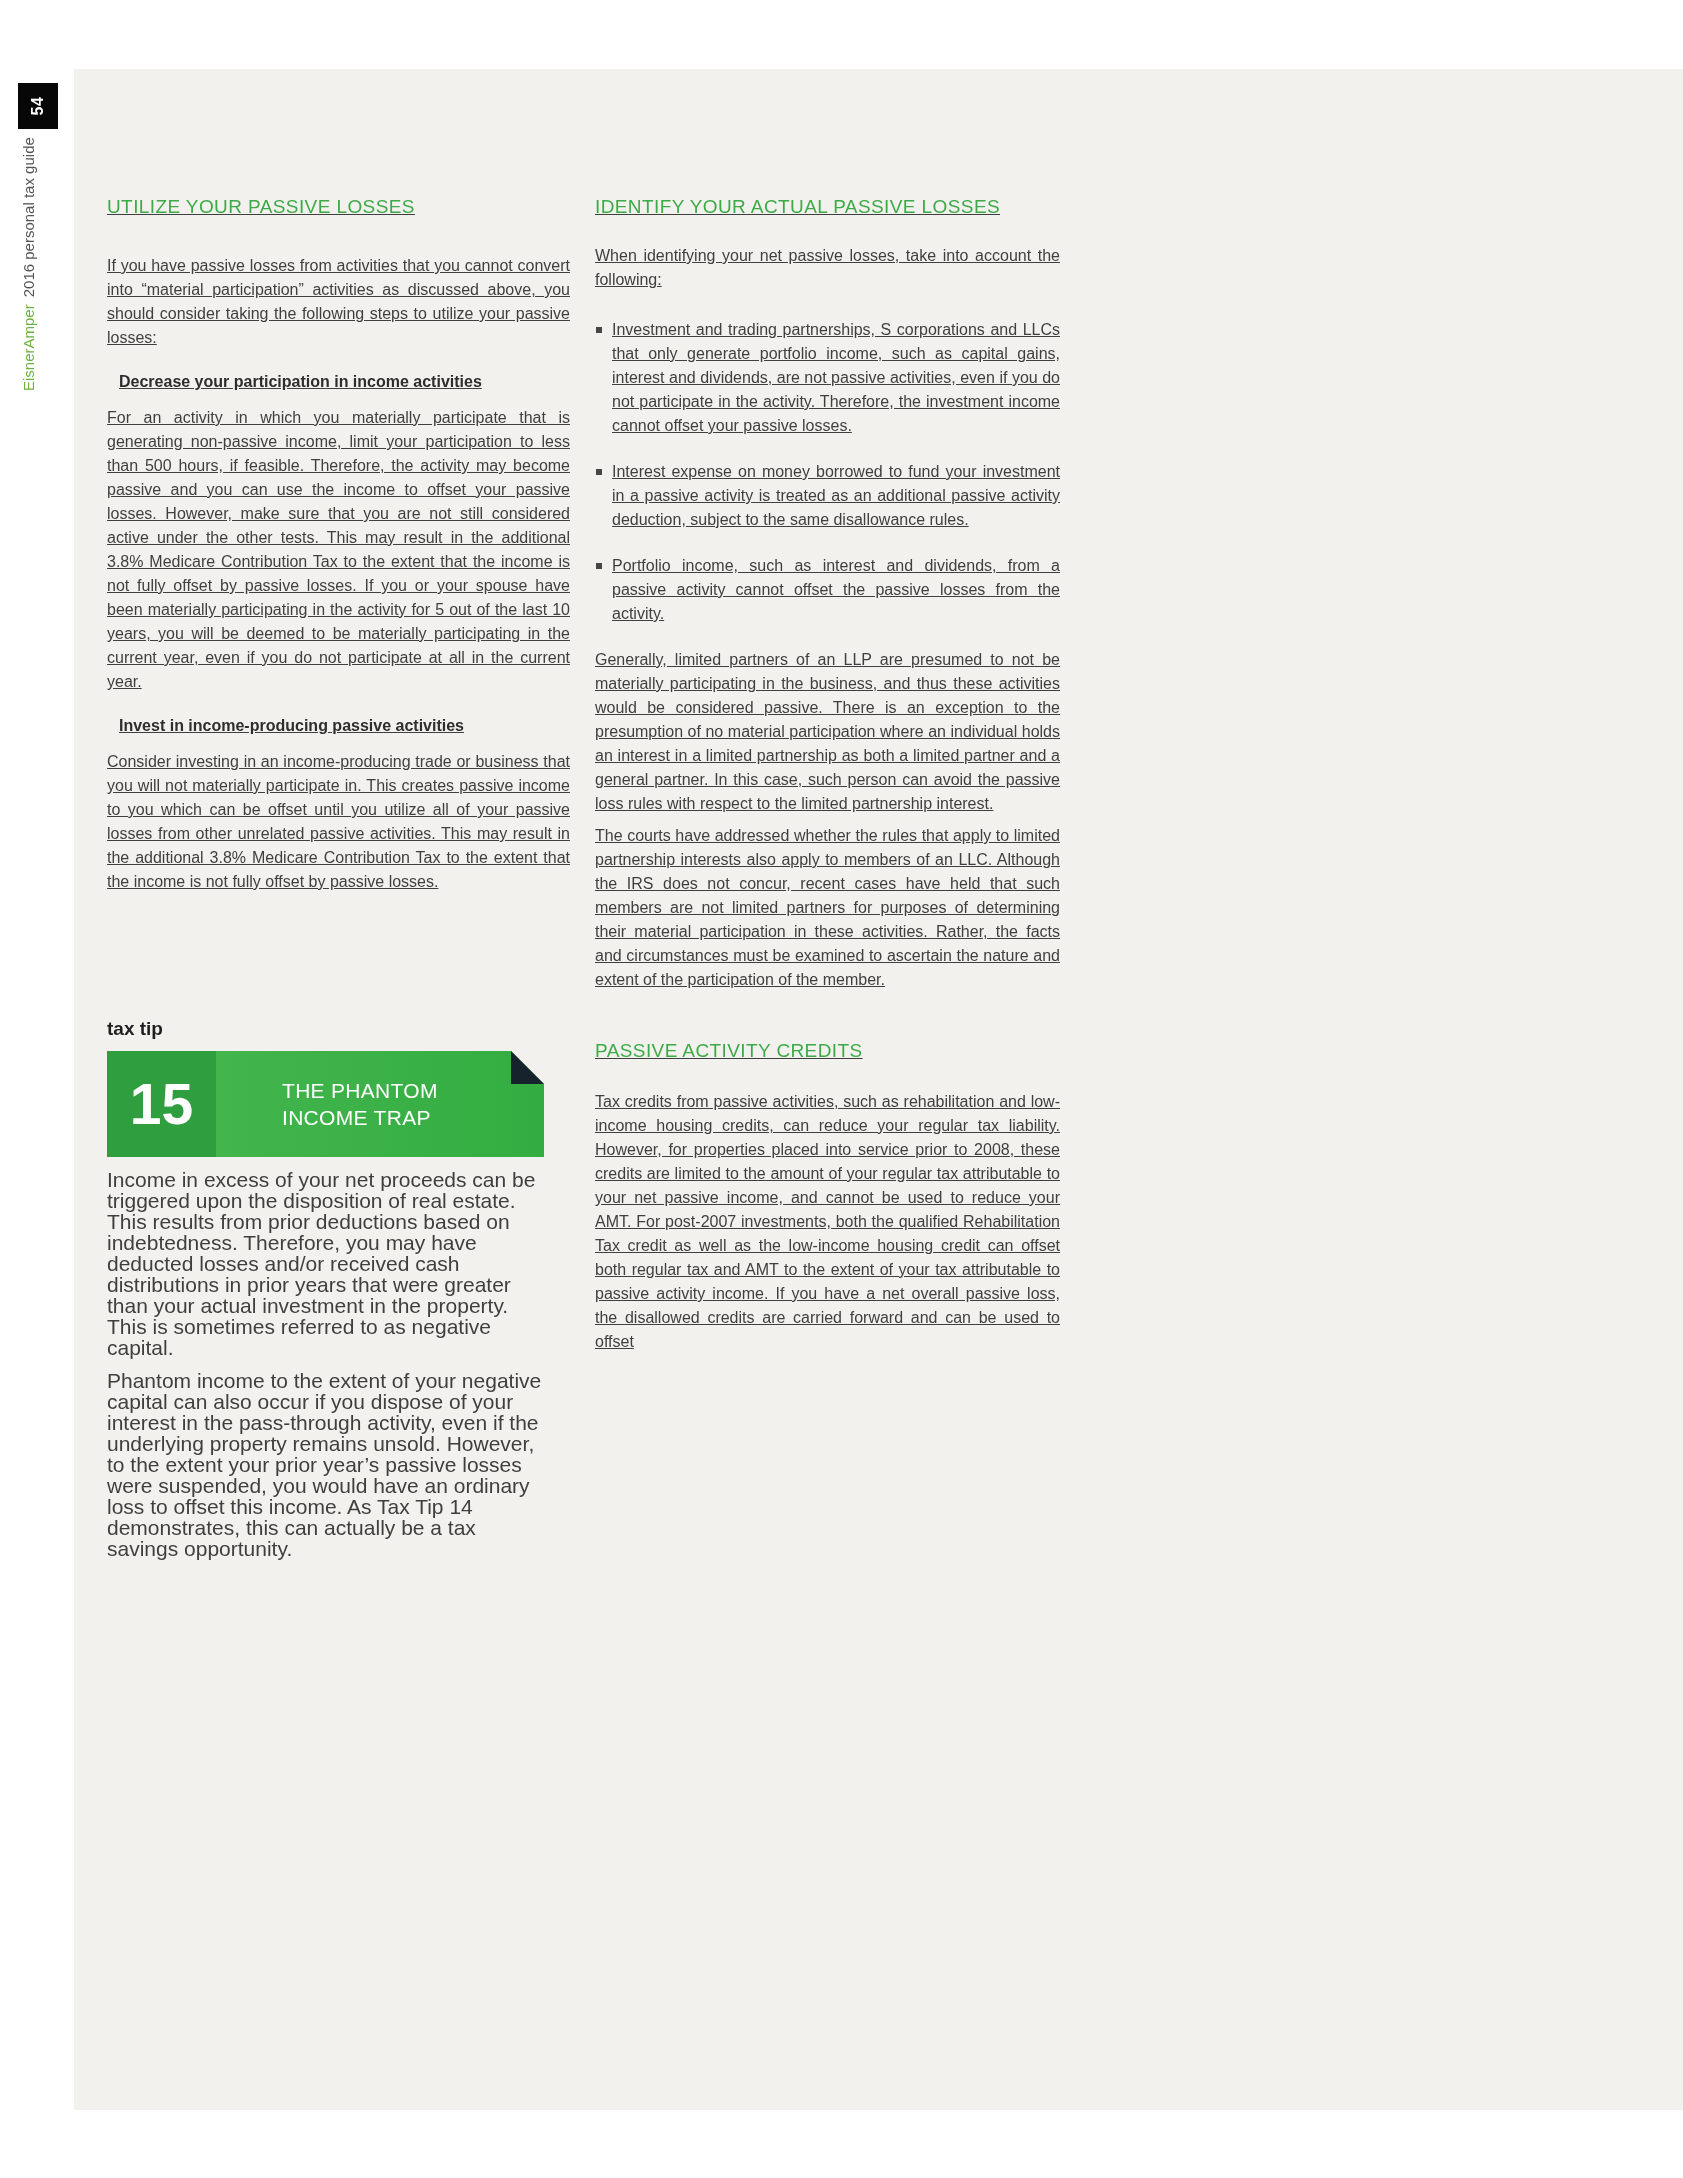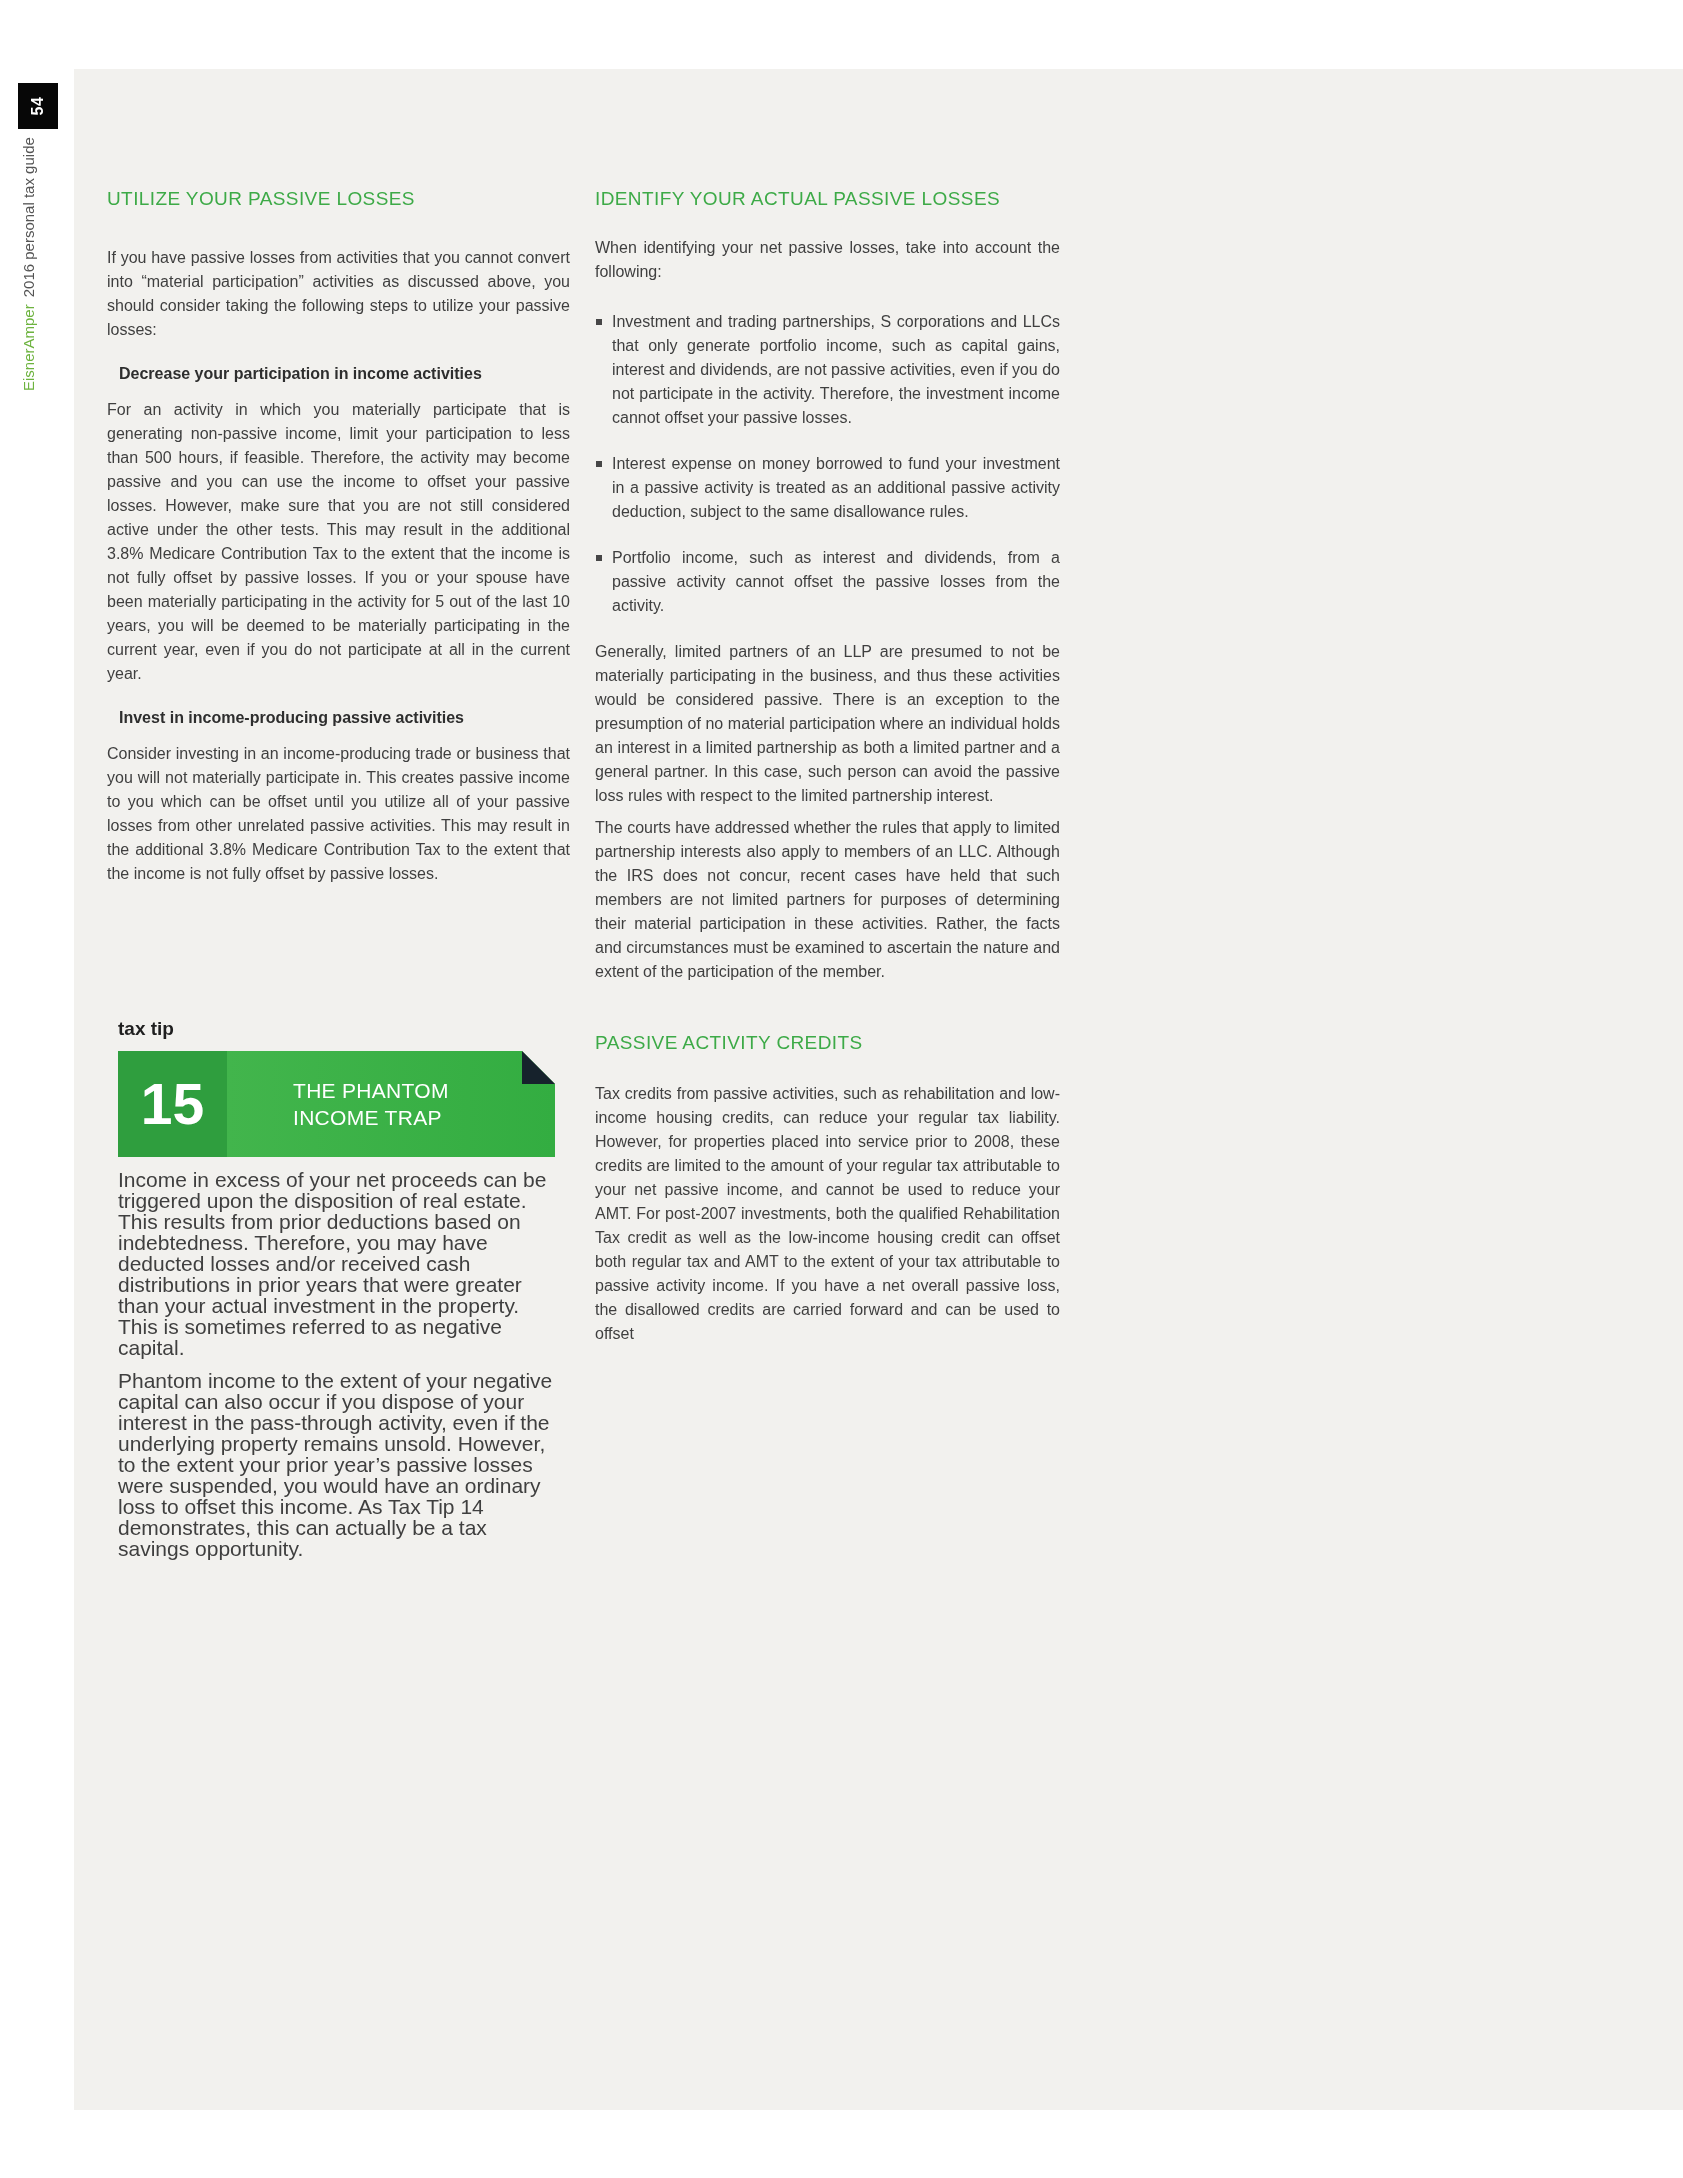--- a/index.html
+++ b/index.html
@@ -13,21 +13,21 @@
   
   .page-badge{position:absolute;left:18px;top:83px;width:40px;height:46px;background:#070707;
     display:flex;align-items:center;justify-content:center;z-index:3;}
   .page-badge-num{color:#ffffff;font-weight:700;font-size:16px;letter-spacing:0.5px;transform:rotate(-90deg);}
   .spine{position:absolute;left:20px;top:391px;width:233px;height:22px;
     transform:rotate(-90deg);transform-origin:0 0;white-space:nowrap;font-size:15px;z-index:3;}
   .spine-brand{color:#6db33f;margin-right:7px;}
   .spine-rest{color:#555555;}
 
   
-  .col{position:absolute;top:186px;}
+  .col{position:absolute;top:194px;text-decoration:underline;}
   .col-left{left:107px;width:463px;}
   .col-right{left:595px;width:465px;}
 
   .green-heading{color:#3daa47;font-size:19px;line-height:26px;font-weight:400;letter-spacing:0.4px;}
   .h-utilize{margin:0 0 34px 0;}
   .h-identify{margin:0 0 24px 0;}
   .h-llc{margin:42px 0 26px 0;}
   .h-credits{margin:46px 0 26px 0;}
 
   .body-p{font-size:16px;line-height:24px;text-align:justify;color:#3f3f3f;margin:0;}
@@ -35,21 +35,21 @@
   .mb24{margin-bottom:8px;}
   .mb26{margin-bottom:26px;}
   .subhead{font-size:16px;line-height:24px;font-weight:700;color:#2e2e2e;margin:12px;}
 
   
   .bullet{position:relative;padding-left:17px;margin-bottom:22px;}
   .bullet-marker{position:absolute;left:1px;top:9px;width:6px;height:6px;background:#464646;}
   .bullet-text{font-size:16px;line-height:24px;text-align:justify;display:block;}
 
   
-  .tip-wrap{position:absolute;left:118px;top:1018px;width:437px;}
+  .tip-wrap{position:absolute;left:107px;top:1018px;width:437px;}
   .tip-label{font-size:19px;font-weight:700;color:#1f1f1f;margin-bottom:11px;}
   .tip-box{height:106px;display:flex;position:relative;}
   .tip-num{width:109px;background:#2f9e3e;color:#ffffff;font-size:57px;font-weight:700;
     display:flex;align-items:center;justify-content:center;}
   .tip-title-area{flex:1;background:linear-gradient(90deg,#42b54c,#33ad41);
     display:flex;align-items:center;padding-left:66px;}
   .tip-title{width:178px;color:#ffffff;font-size:21px;line-height:27px;letter-spacing:0.3px;}
   .corner-cut{position:absolute;top:0;right:0;width:0;height:0;
     border-top:33px solid #f2f1ee;border-left:33px solid transparent;}
   .corner-fold{position:absolute;top:0;right:0;width:0;height:0;

